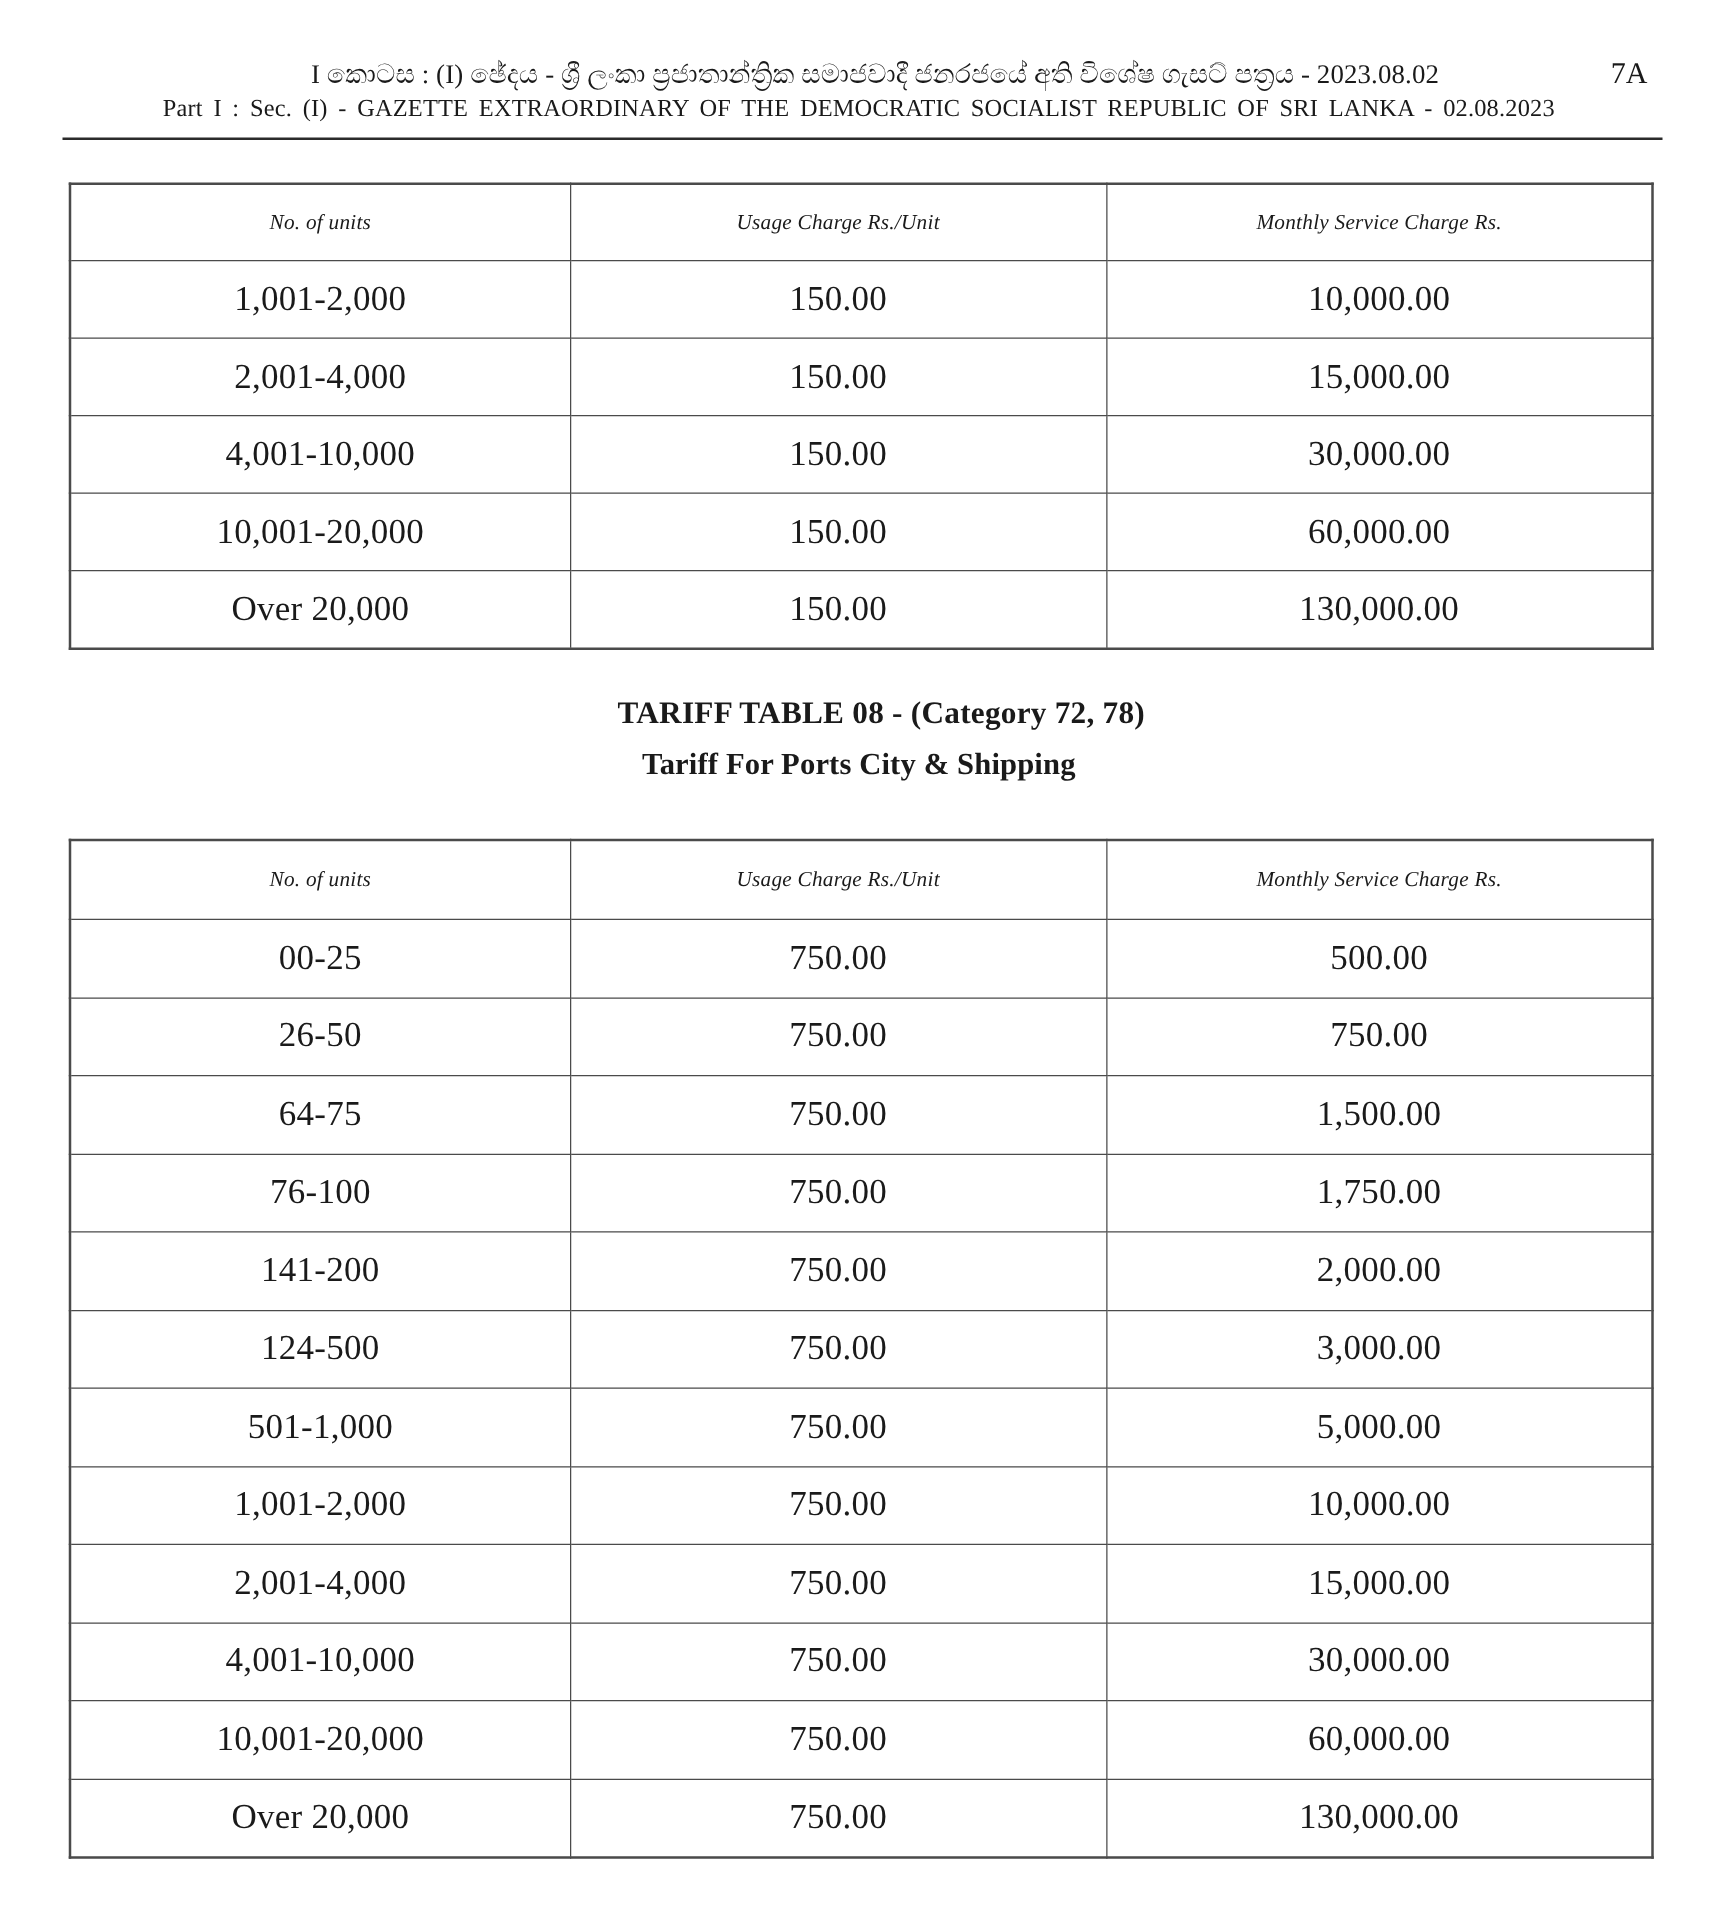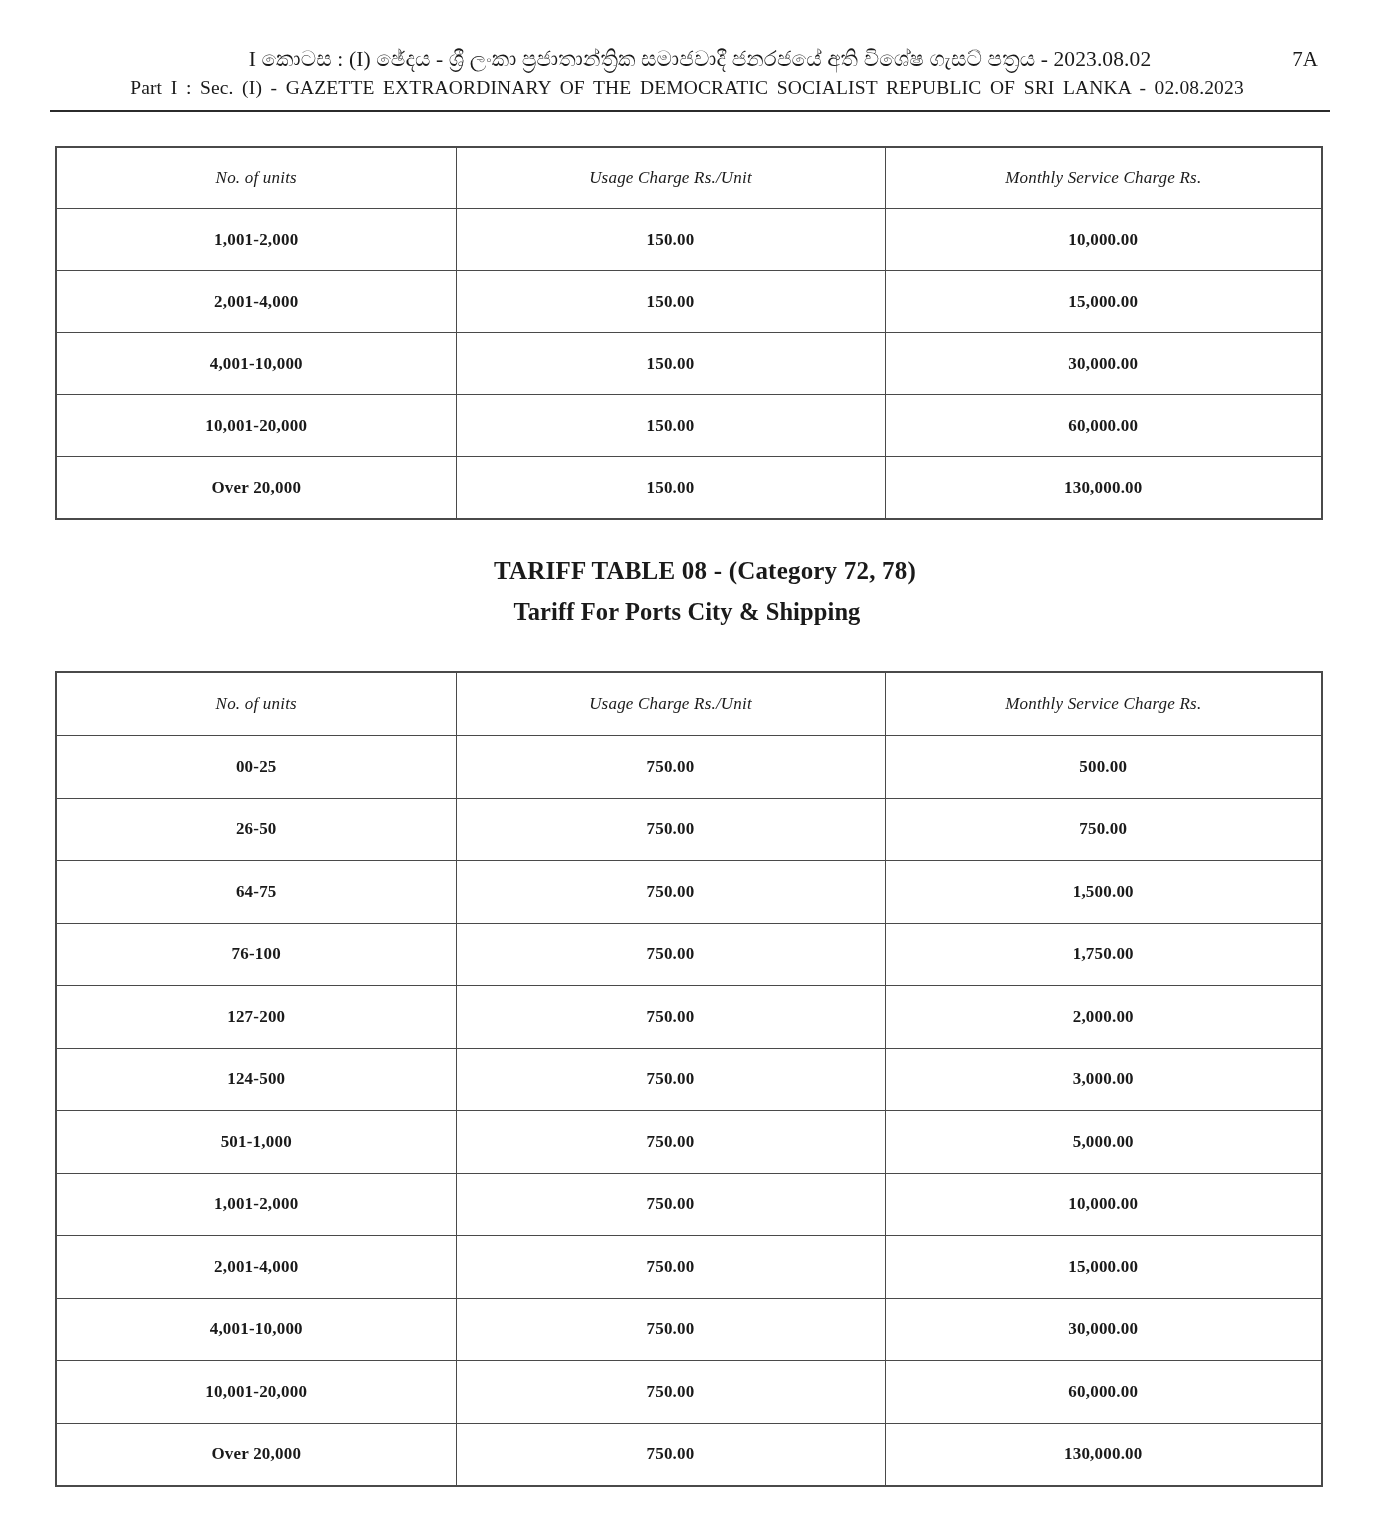--- a/index.html
+++ b/index.html
@@ -45,21 +45,21 @@
     line-height: 28px;
     letter-spacing: 0.15px;
     white-space: nowrap;
     word-spacing: 3.5px;
     margin-top: 0;
   }
   .page-folio {
     position: absolute;
     right: 56px;
     top: 44px;
-    font-size: 21px;
+    font-size: 24px;
     line-height: 30px;
     font-weight: 400;
   }
   .mast-rule {
     position: absolute;
     left: 50px;
     top: 110px;
     width: 1280px;
     height: 0;
     border-top: 2.4px solid #2b2b2b;
@@ -85,23 +85,22 @@
   .col-units   { width: 400px; }
   .col-usage   { width: 429px; }
   .col-service { width: 437px; }
 
   .tariff-table thead th {
     font-style: italic;
     font-size: 17px;
     letter-spacing: 0.2px;
   }
   .tariff-table tbody td {
-    font-size: 17px;
+    font-size: 28px;
     letter-spacing: 0.2px;
-    font-weight: bold;
   }
 
   
   #table-tariff-1 { top: 146px; }
   #table-tariff-1 thead th { height: 60px; }
   #table-tariff-1 tbody td { height: 61px; }
 
   
   #table-tariff-2 { top: 671px; }
   #table-tariff-2 thead th { height: 62px; }
@@ -214,21 +213,21 @@
           <td>64-75</td>
           <td>750.00</td>
           <td>1,500.00</td>
         </tr>
         <tr>
           <td>76-100</td>
           <td>750.00</td>
           <td>1,750.00</td>
         </tr>
         <tr>
-          <td>127-200</td>
+          <td>141-200</td>
           <td>750.00</td>
           <td>2,000.00</td>
         </tr>
         <tr>
           <td>124-500</td>
           <td>750.00</td>
           <td>3,000.00</td>
         </tr>
         <tr>
           <td>501-1,000</td>

